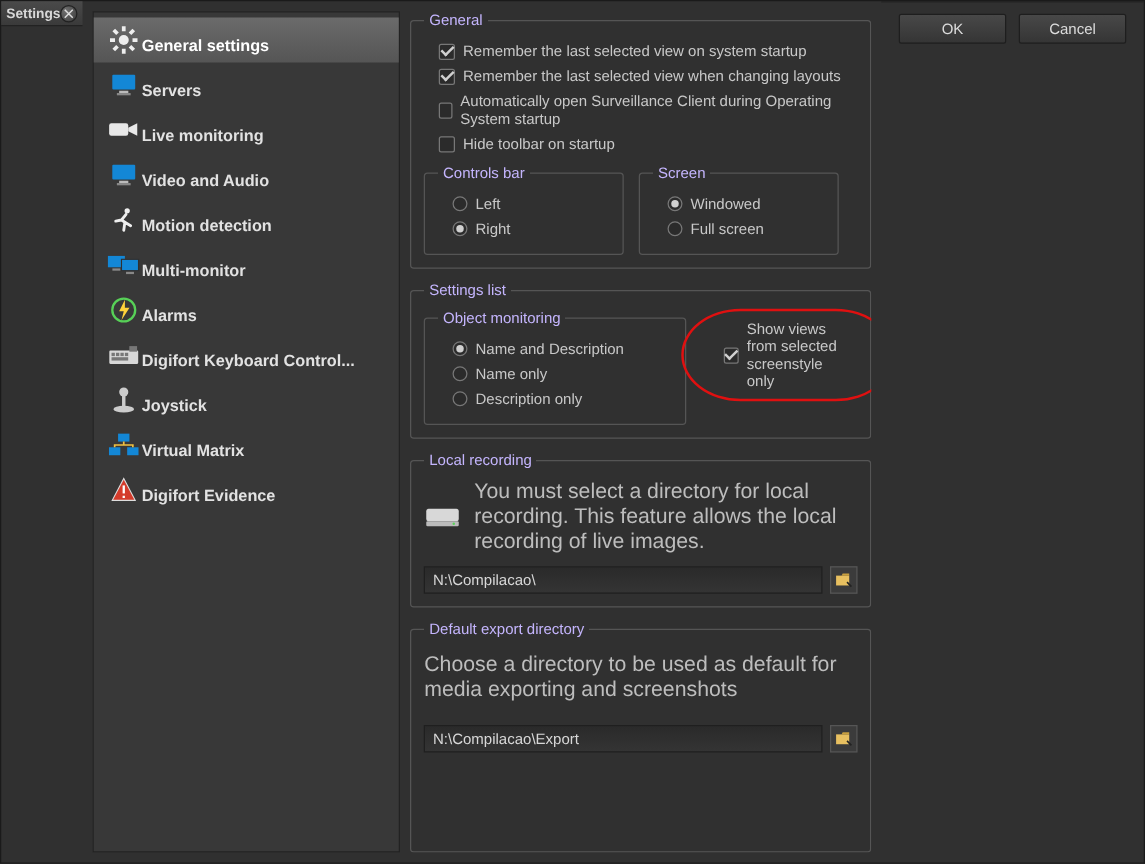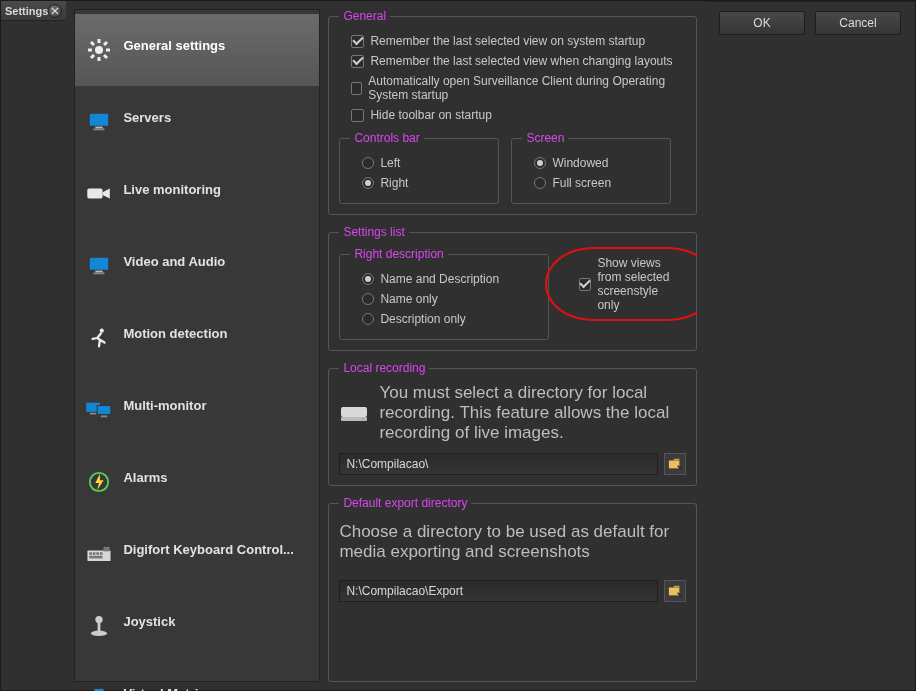--- a/index.html
+++ b/index.html
@@ -52,23 +52,22 @@
   .sidebar {
     width: 246px;
     background: #383838;
     border: 1px solid #222;
     display: flex;
     flex-direction: column;
     padding: 4px 0;
   }
   .side-item {
     display: flex;
-    align-items: flex-start;
-    gap: 10px;
-    padding: 24px 10px;
+    align-items: flex-end;
+    padding: 6px 10px;
     cursor: pointer;
     color: #e2e2e2;
     font-weight: bold;
     font-size: 13px;
   }
   .side-item.active {
     background: linear-gradient(to bottom, #6b6b6b, #555555);
     color: #ffffff;
   }
   .side-item .icon { width: 28px; height: 24px; display:flex; align-items:center; justify-content:center; }
@@ -80,21 +79,21 @@
     overflow: hidden;
   }
   fieldset.group {
     border: 1px solid #555;
     border-radius: 3px;
     padding: 8px 10px 10px 10px;
     color: #bdbdbd;
   }
   fieldset.group > legend {
     padding: 0 4px;
-    color: #d946ef;
+    color: #c4b5fd;
     font-size: 12px;
   }
   .chk-row, .rad-row {
     display: flex;
     align-items: center;
     gap: 6px;
     padding: 3px 12px;
     color: #c8c8c8;
     font-size: 12px;
   }
@@ -381,21 +380,21 @@
               <span>Full screen</span>
             </div>
           </fieldset>
         </div>
       </fieldset>
 
       <fieldset class="group">
         <legend>Settings list</legend>
         <div class="obj-wrap">
           <fieldset class="group" style="min-width:210px">
-            <legend>Right description</legend>
+            <legend>Object monitoring</legend>
             <div class="rad-row">
               <span class="rad checked"></span>
               <span>Name and Description</span>
             </div>
             <div class="rad-row">
               <span class="rad"></span>
               <span>Name only</span>
             </div>
             <div class="rad-row">
               <span class="rad"></span>

